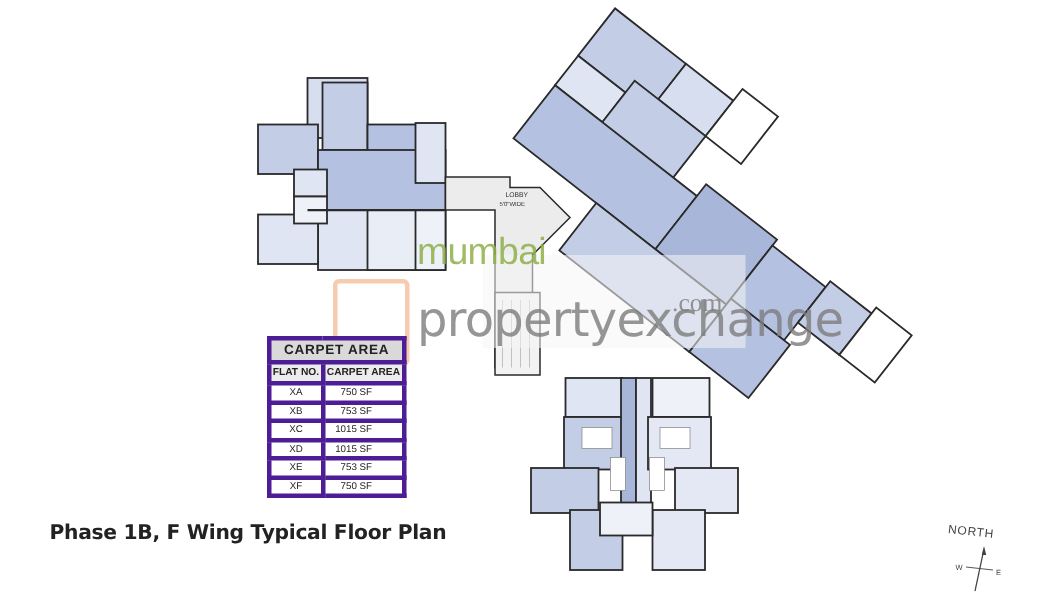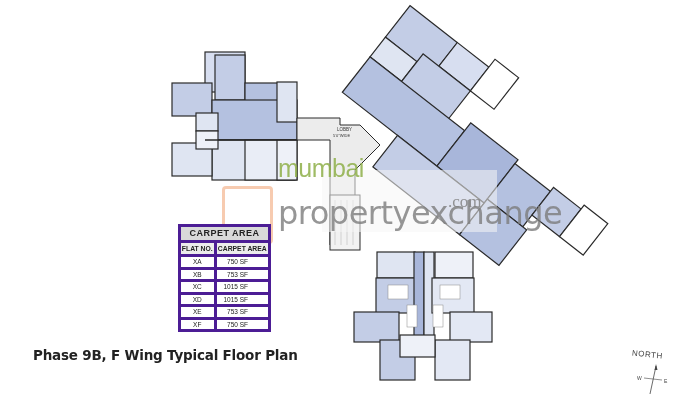--- a/index.html
+++ b/index.html
@@ -124,21 +124,21 @@
         <td>XE</td>
         <td class="v">753 SF</td>
       </tr>
   <tr>
         <td>XF</td>
         <td class="v">750 SF</td>
       </tr>
 </tbody>
   </table>
 
-<div class="title">Phase 9B, F Wing Typical Floor Plan</div>
+<div class="title">Phase 1B, F Wing Typical Floor Plan</div>
 
 <div class="north">
   <span class="lbl">NORTH</span>
   <svg width="50" height="45" style="position:absolute;left:0;top:0">
     <line x1="28" y1="16" x2="22" y2="44" stroke="#444" stroke-width="0.8"></line>
     <polygon points="28,14 26.5,20 29.5,20" fill="#444"></polygon>
     <line x1="16" y1="28" x2="34" y2="30" stroke="#444" stroke-width="0.6"></line>
     <text x="9" y="30" font-size="5" fill="#444" font-family="Liberation Sans, sans-serif">W</text>
     <text x="36" y="33" font-size="5" fill="#444" font-family="Liberation Sans, sans-serif">E</text>
   </svg>

